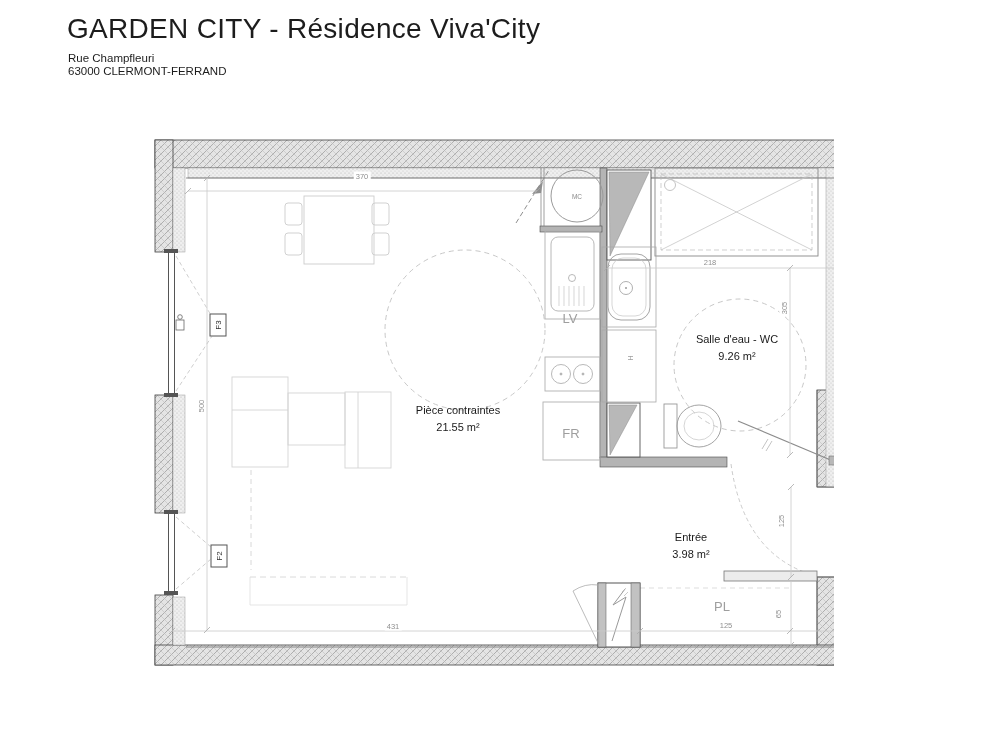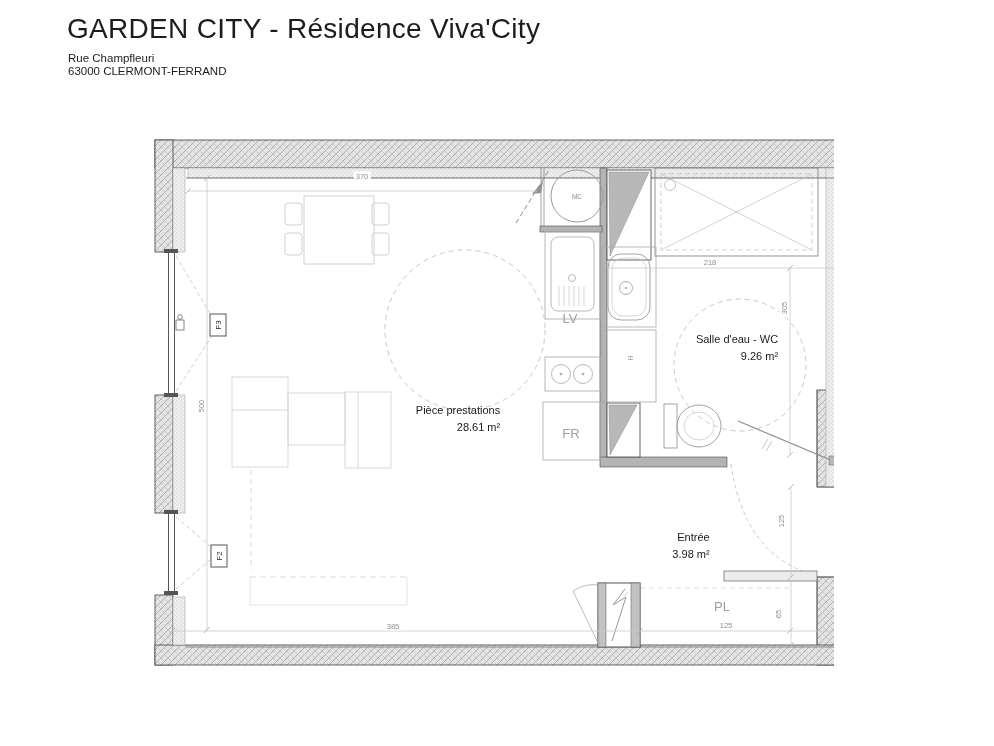--- a/index.html
+++ b/index.html
@@ -2,21 +2,21 @@
 <html><head>
 <meta charset="utf-8">
 <style>
   html,body{margin:0;padding:0;background:#fff;}
   .page{position:relative;width:834px;height:746px;background:#fff;overflow:hidden;
         font-family:"Liberation Sans", sans-serif;}
   .title{position:absolute;left:67px;top:13px;font-size:28px;color:#1c1c1c;letter-spacing:.3px;white-space:nowrap;}
   .addr{position:absolute;left:68px;font-size:11.5px;color:#1c1c1c;white-space:nowrap;}
   .addr1{top:52px;} .addr2{top:65px;}
   svg.plan{position:absolute;left:0;top:0;}
-  .room{position:absolute;transform:translate(-50%,-50%);text-align:right;color:#1a1a1a;
+  .room{position:absolute;transform:translate(-50%,-50%);text-align:center;color:#1a1a1a;
         font-size:11px;line-height:17px;white-space:nowrap;}
   .dim{position:absolute;transform:translate(-50%,-50%);font-size:7.5px;color:#8f8f8f;
        background:#fff;padding:0 2px;white-space:nowrap;}
   .dim.vert{transform:translate(-50%,-50%) rotate(-90deg);}
   .fixlbl{position:absolute;transform:translate(-50%,-50%);font-size:13px;color:#9e9e9e;white-space:nowrap;}
   .fixlbl.tiny{font-size:6.5px;color:#8a8a8a;}
   .fixlbl.rot{transform:translate(-50%,-50%) rotate(90deg);font-size:7px;}
   .tag{position:absolute;width:15px;height:21px;transform:translate(-50%,-50%);
        border:1px solid #555;background:#fff;display:flex;align-items:center;justify-content:center;}
   .tag span{display:block;transform:rotate(-90deg);font-size:8px;color:#2e2e2e;}
@@ -202,35 +202,35 @@
         <path d="M204,181 L210,175 M204,633 L210,627"></path>
         <path d="M169,634 L175,628 M637,634 L643,628 M787,634 L793,628 M847,634 L853,628"></path>
         <path d="M604,271 L610,265 M835,271 L841,265"></path>
         <path d="M787,271 L793,265 M787,458 L793,452"></path>
         <path d="M788,490 L794,484 M788,580 L794,574 M788,648 L794,642"></path>
       </g>
     </g>
   </svg>
 
   <div class="room" style="left:458px;top:419px">
-    <div>Pièce prestations</div>
-    <div>28.61 m²</div>
+    <div>Pièce contraintes</div>
+    <div>21.55 m²</div>
   </div>
   <div class="room" style="left:737px;top:348px">
     <div>Salle d'eau - WC</div>
     <div>9.26 m²</div>
   </div>
   <div class="room" style="left:691px;top:546px">
     <div>Entrée</div>
     <div>3.98 m²</div>
   </div>
 
   <div class="dim" style="left:362px;top:176px">370</div>
   <div class="dim vert" style="left:201px;top:406px">500</div>
-  <div class="dim" style="left:393px;top:626px">385</div>
+  <div class="dim" style="left:393px;top:626px">431</div>
   <div class="dim" style="left:710px;top:262px">218</div>
   <div class="dim vert" style="left:784px;top:308px">305</div>
   <div class="dim vert" style="left:781px;top:521px">125</div>
   <div class="dim" style="left:726px;top:625px">125</div>
   <div class="dim vert" style="left:778px;top:614px">65</div>
 
   <div class="fixlbl" style="left:570px;top:318px">LV</div>
   <div class="fixlbl" style="left:571px;top:433px">FR</div>
   <div class="fixlbl tiny" style="left:577px;top:196px">MC</div>
   <div class="fixlbl" style="left:722px;top:606px">PL</div>

